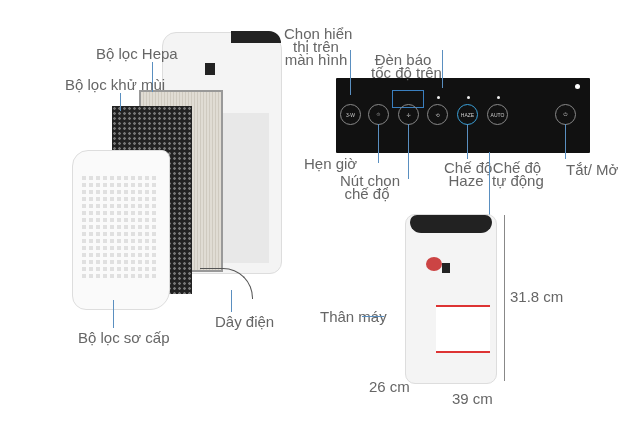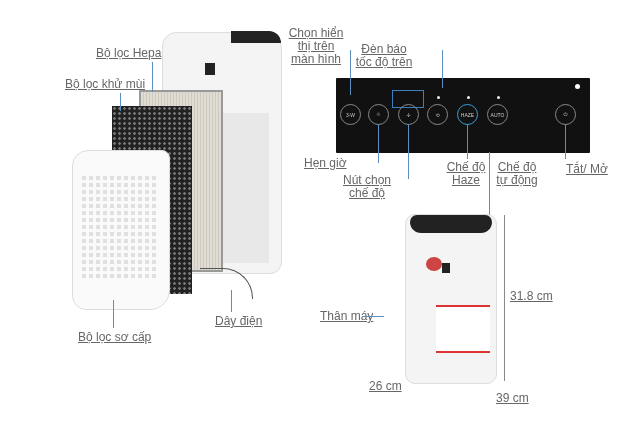--- a/index.html
+++ b/index.html
@@ -1,17 +1,17 @@
 <!DOCTYPE html>
 <html><head>
 <meta charset="utf-8">
 <style>
   html,body{margin:0;padding:0;background:#fff;}
   body{width:640px;height:427px;position:relative;overflow:hidden;font-family:"Liberation Sans",sans-serif;}
-  .lbl{position:absolute;color:#666;font-size:12px;line-height:13px;white-space:nowrap;text-decoration:underline;}
+  .lbl{position:absolute;color:#666;font-size:15px;line-height:13px;white-space:nowrap;}
   .c{text-align:center;}
   .ln{position:absolute;background:#5a8fc0;}
   .panel{position:absolute;left:336px;top:78px;width:254px;height:75px;background:#111;border-radius:1px;}
   .btn{position:absolute;width:19px;height:19px;border:1.5px solid #888;border-radius:50%;color:#ccc;font-size:5px;display:flex;align-items:center;justify-content:center;top:104px;}
   .dot{position:absolute;width:3px;height:3px;background:#eee;border-radius:50%;top:96px;}
 </style>
 </head>
 <body>
 
 <div style="position:absolute;left:162px;top:32px;width:118px;height:240px;background:#f4f4f4;border-radius:14px 18px 12px 12px;border:1px solid #ddd;">
@@ -49,21 +49,21 @@
 <div class="btn" style="left:457px;border-color:#3aa0d8;">HAZE</div>
 <div class="btn" style="left:487px;">AUTO</div>
 <div class="btn" style="left:555px;">⏻</div>
 
 <div class="lbl c" style="left:284px;top:27px;width:64px;">
     <div>Chọn hiển</div>
     <div>thị trên</div>
     <div>màn hình</div>
   </div>
 <div class="ln" style="left:350px;top:50px;width:1px;height:45px;"></div>
-<div class="lbl c" style="left:352px;top:43px;width:64px;">
+<div class="lbl c" style="left:352px;top:53px;width:64px;padding-left:19px;">
     <div>Đèn báo</div>
     <div>tốc độ trên</div>
   </div>
 <div class="lbl" style="left:455px;top:44px;">
   </div>
 <div class="ln" style="left:442px;top:50px;width:1px;height:38px;"></div>
 <div class="lbl" style="left:304px;top:157px;">Hẹn giờ</div>
 <div class="ln" style="left:378px;top:124px;width:1px;height:39px;"></div>
 <div class="lbl c" style="left:340px;top:174px;width:54px;">
     <div>Nút chọn</div>
@@ -86,14 +86,14 @@
 <div style="position:absolute;left:405px;top:214px;width:90px;height:168px;background:#f4f4f4;border-radius:10px;border:1px solid #ddd;">
   <div style="position:absolute;top:0;left:4px;width:82px;height:18px;background:#222;border-radius:10px 10px 16px 16px;"></div>
   <div style="position:absolute;left:36px;top:48px;width:8px;height:10px;background:#222;"></div>
   <div style="position:absolute;left:30px;top:90px;width:54px;height:44px;background:#fff;border-top:2px solid #d33;border-bottom:2px solid #d33;"></div>
   <div style="position:absolute;left:20px;top:42px;width:16px;height:14px;background:#c44;border-radius:50%;"></div>
 </div>
 <div class="lbl" style="left:320px;top:310px;">Thân máy</div>
 <div class="ln" style="left:362px;top:316px;width:22px;height:1px;"></div>
 <div class="ln" style="left:504px;top:215px;width:1px;height:166px;background:#888;"></div>
 <div class="lbl" style="left:510px;top:290px;">31.8 cm</div>
-<div class="lbl" style="left:452px;top:392px;margin-left:44px;">39 cm</div>
+<div class="lbl" style="left:452px;top:392px;">39 cm</div>
 <div class="lbl" style="left:369px;top:380px;text-align:center;">26 cm</div>
 
 </body></html>

